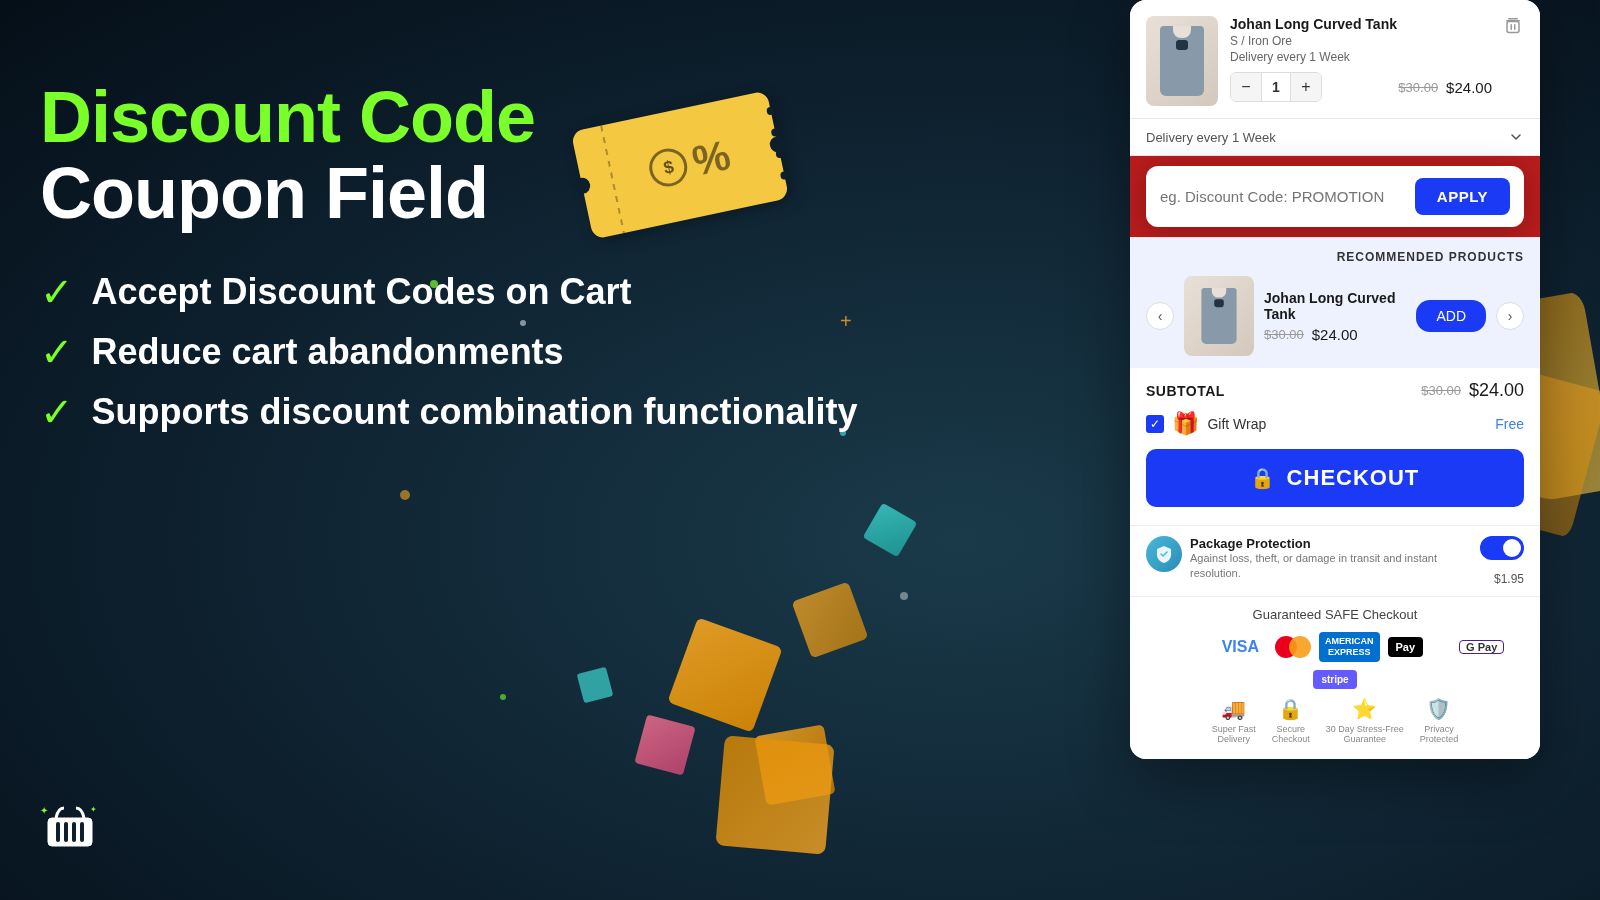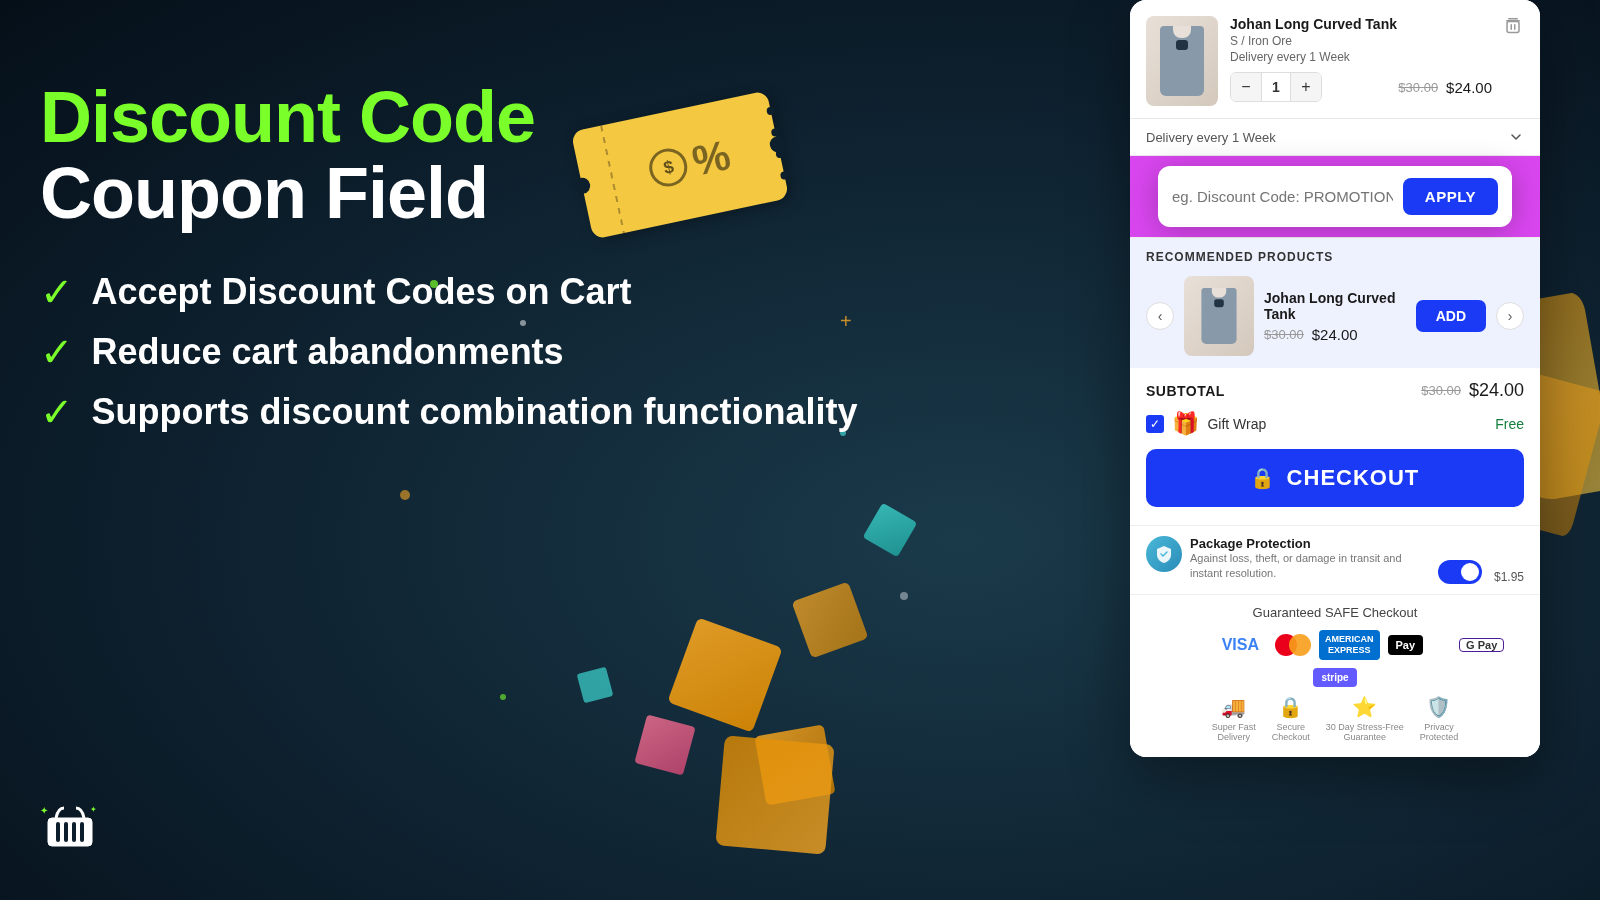--- a/index.html
+++ b/index.html
@@ -439,21 +439,21 @@
     
     .recommended-section {
       background: #eef2ff;
       padding: 12px 16px;
     }
     .rec-title {
       font-size: 12px;
       font-weight: 800;
       color: #333;
       letter-spacing: 1px;
-      text-align: left;
+      text-align: right;
       margin-bottom: 12px;
     }
     .rec-product-row {
       display: flex;
       align-items: center;
       gap: 10px;
     }
     .rec-nav {
       width: 28px; height: 28px;
       background: #fff;
@@ -489,24 +489,24 @@
     .rec-prices {
       display: flex;
       align-items: center;
       gap: 8px;
       margin-bottom: 0;
     }
     .add-btn {
       background: #1a3af5;
       color: #fff;
       border: none;
-      border-radius: 7px;
+      border-radius: 14px;
       padding: 8px 20px;
       font-size: 14px;
-      font-weight: 700;
+      font-weight: 400;
       cursor: pointer;
       margin-left: auto;
     }
 
     
     .subtotal-section {
       padding: 12px 16px 8px 16px;
       background: #fff;
     }
     .subtotal-row {
@@ -545,21 +545,21 @@
     .gift-icon {
       font-size: 22px;
     }
     .gift-label {
       font-size: 14px;
       color: #333;
       font-weight: 500;
     }
     .free-badge {
       font-size: 14px;
-      color: #15803d;
+      color: #3b82f6;
       font-weight: 500;
     }
 
     
     .checkout-btn {
       width: 100%;
       background: #1a3af5;
       color: #fff;
       border: none;
       border-radius: 10px;
@@ -612,24 +612,23 @@
       font-weight: 700;
       color: #1a1a1a;
     }
     .protection-desc {
       font-size: 11px;
       color: #777;
       line-height: 1.4;
     }
     .protection-right {
       display: flex;
-      flex-direction: row;
+      flex-direction: column;
       align-items: flex-end;
       gap: 12px;
-      margin-top: 24px;
     }
     .toggle-on {
       width: 44px; height: 24px;
       background: #1a3af5;
       border-radius: 12px;
       position: relative;
       cursor: pointer;
     }
     .toggle-on::after {
       content: '';
@@ -893,21 +892,21 @@
     </div>
   </div>
 
   <div class="delivery-bar">
     <span>Delivery every 1 Week</span>
     <svg width="16" height="16" viewBox="0 0 16 16" fill="none">
       <path d="M4 6l4 4 4-4" stroke="#555" stroke-width="1.5" stroke-linecap="round"></path>
     </svg>
   </div>
 
-  <div style="padding:10px 28px;background:#d946ef;border-bottom:1px solid #eee;">
+  <div style="padding:10px 16px;background:#b91c1c;border-bottom:1px solid #eee;">
     <div class="discount-box">
       <input class="discount-input" type="text" placeholder="eg. Discount Code: PROMOTION" style="">
       <button class="apply-btn">APPLY</button>
     </div>
   </div>
 
   <div class="recommended-section">
     <div class="rec-title">RECOMMENDED PRODUCTS</div>
     <div class="rec-product-row">
       <div class="rec-nav">‹</div>

